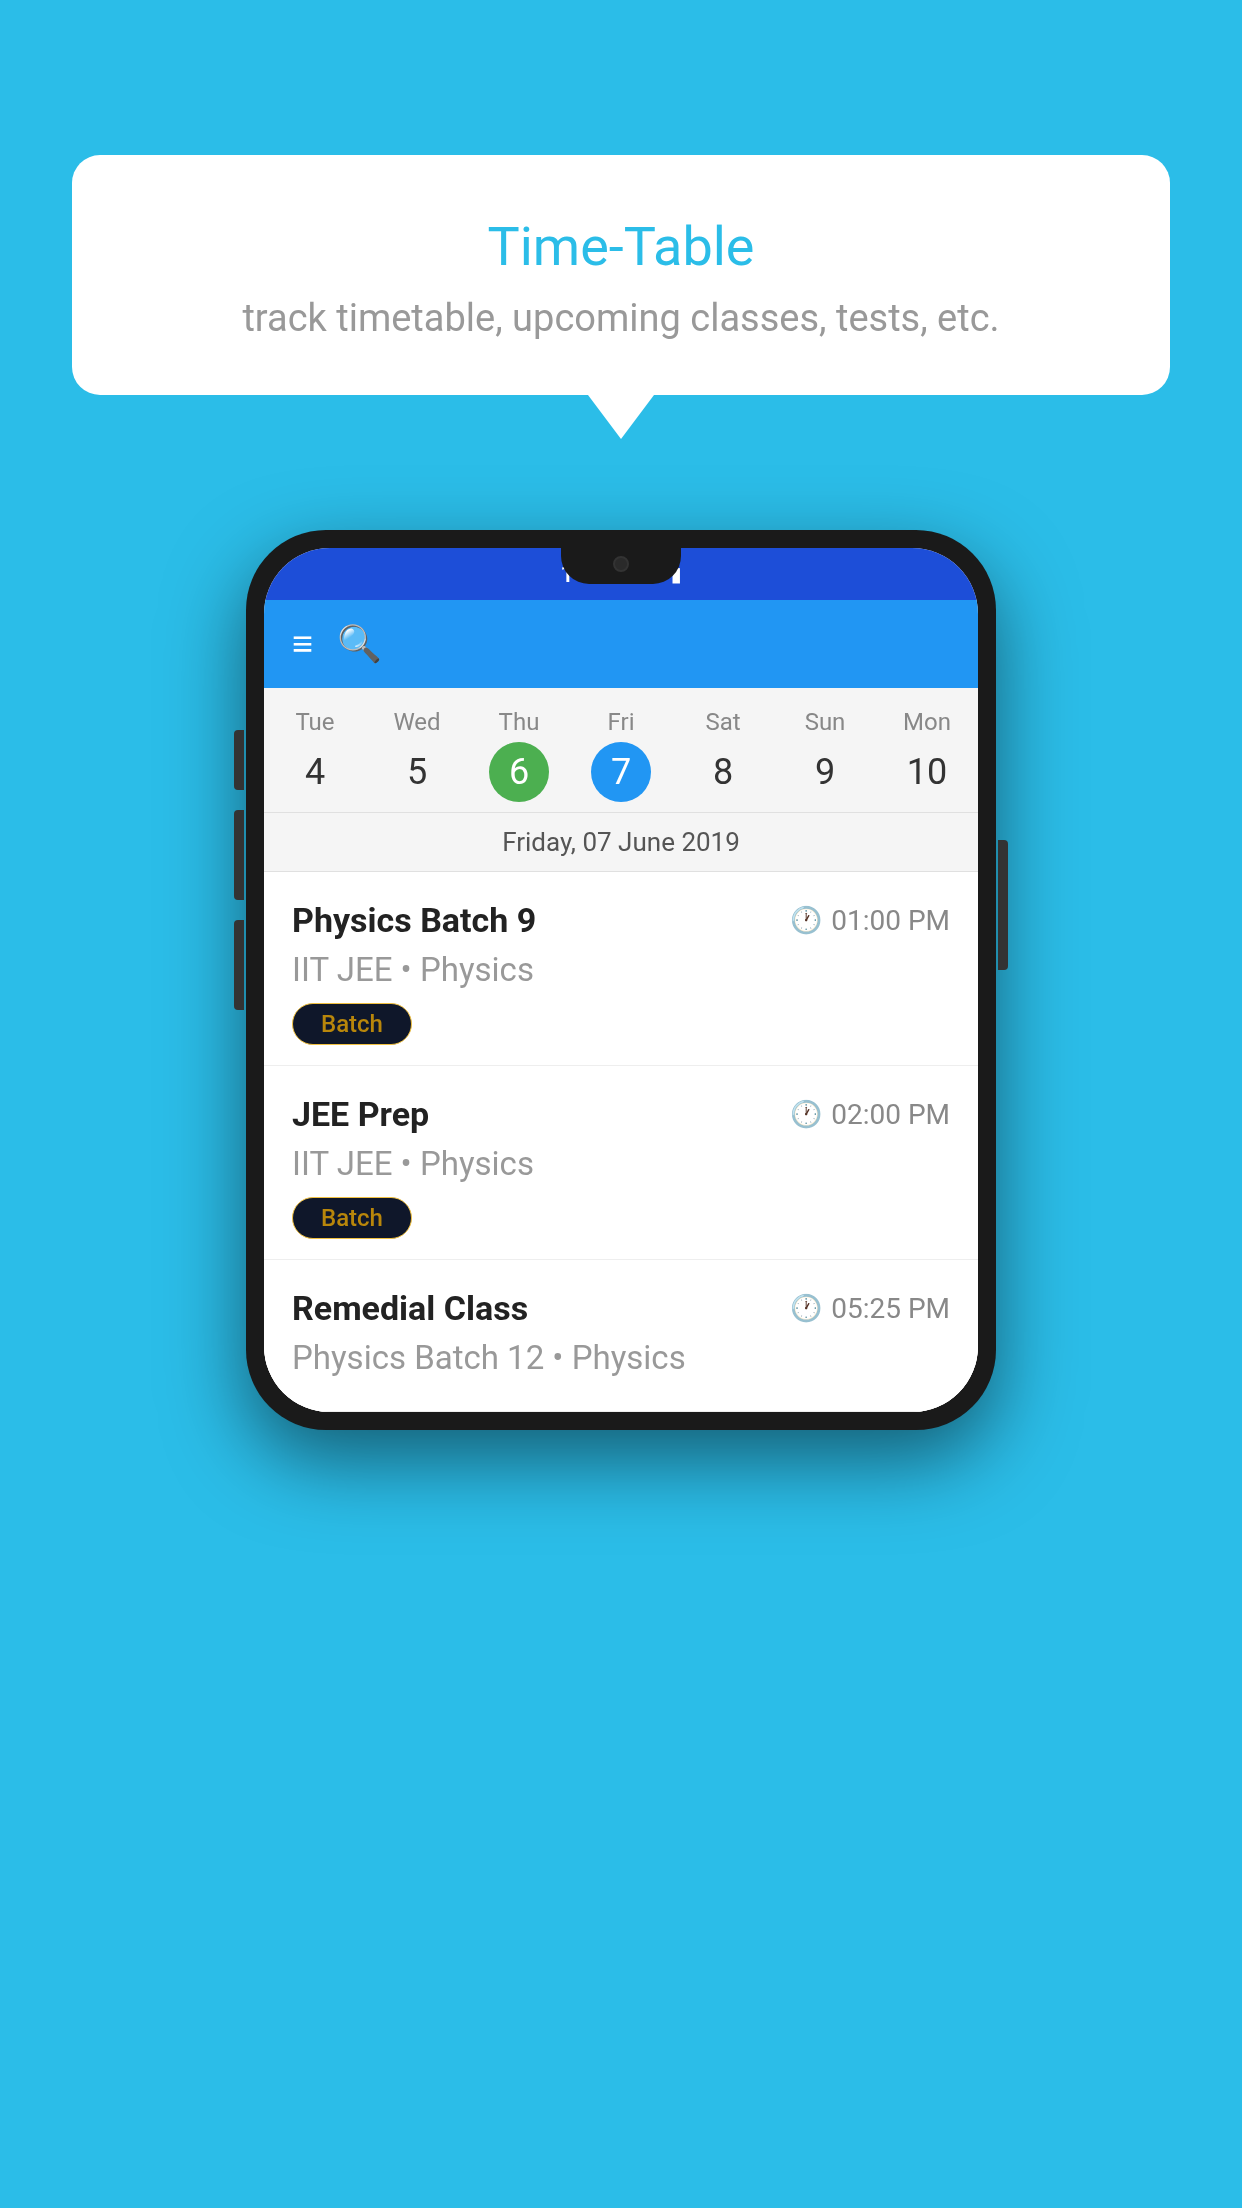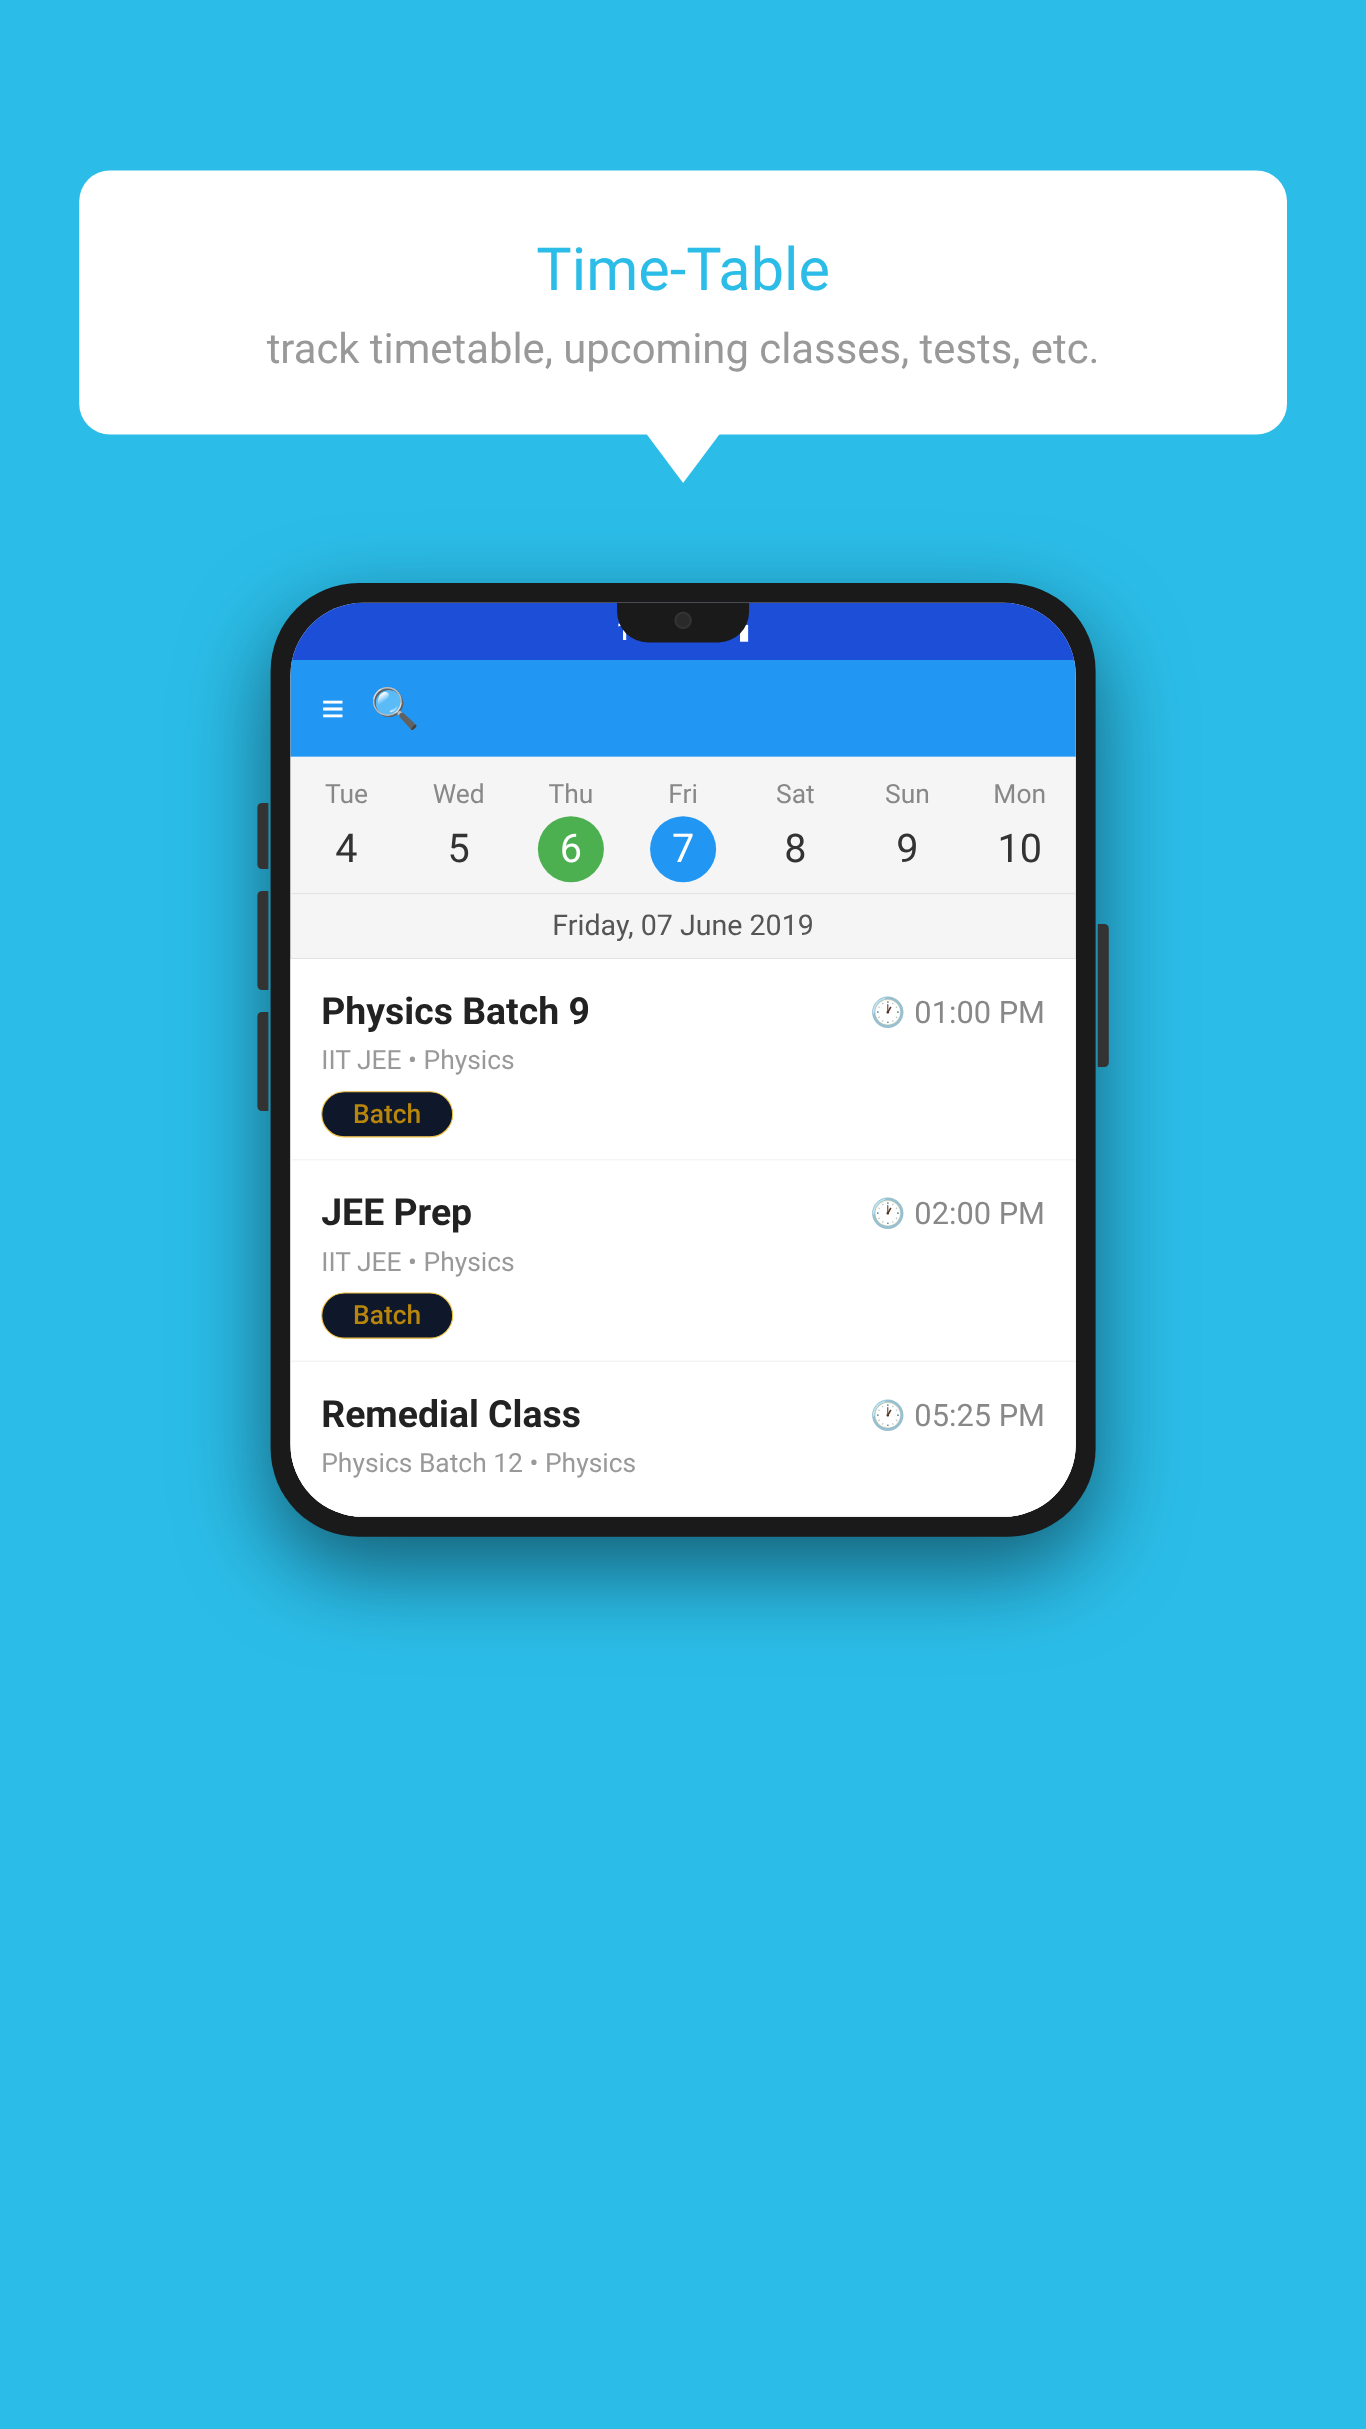--- a/index.html
+++ b/index.html
@@ -224,21 +224,21 @@
       gap: 8px;
       color: #888;
       font-size: 28px;
     }
     .clock-icon {
       font-size: 26px;
       color: #aaa;
     }
     .class-meta {
       color: #999;
-      font-size: 24px;
+      font-size: 33px;
       margin-bottom: 14px;
     }
     .batch-badge {
       display: inline-block;
       background: #0f172a;
       color: #b8860b;
       border: 1.5px solid #f0c040;
       border-radius: 30px;
       padding: 6px 28px;
       font-size: 24px;

